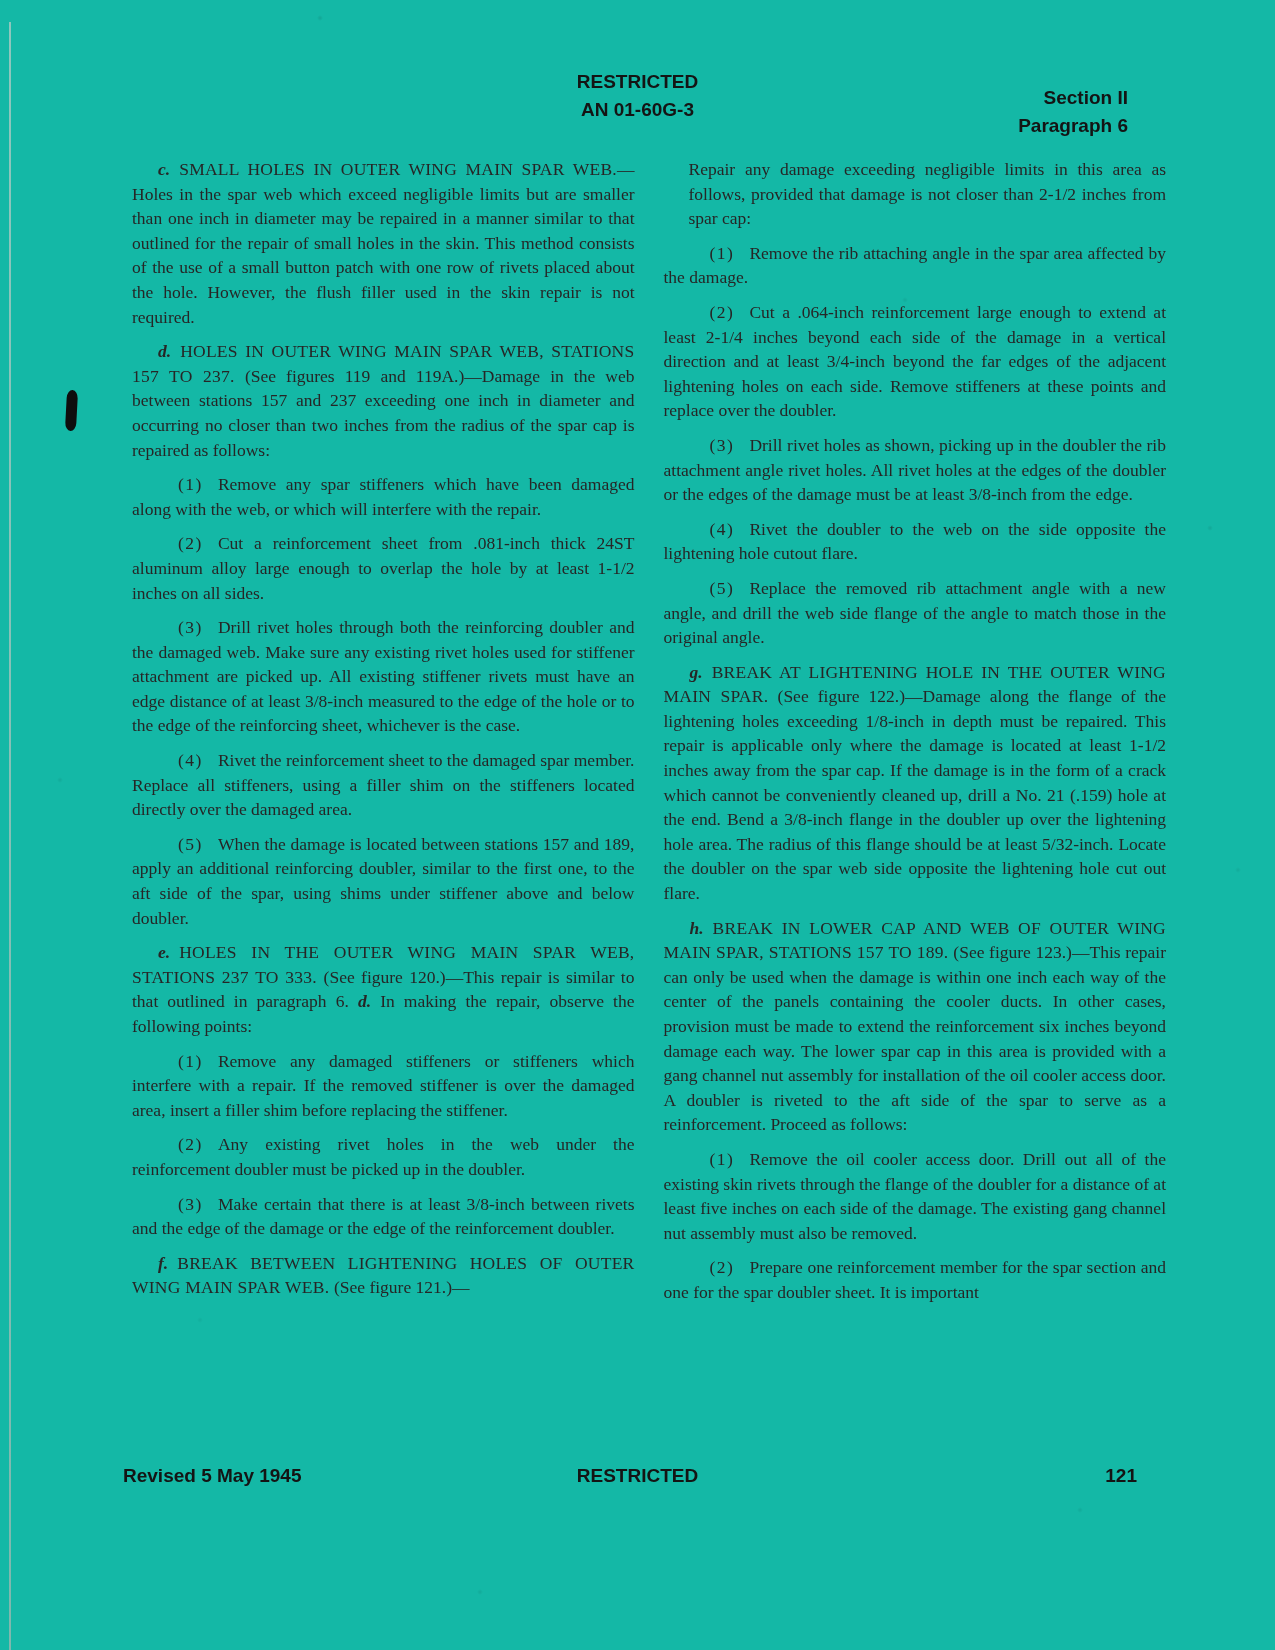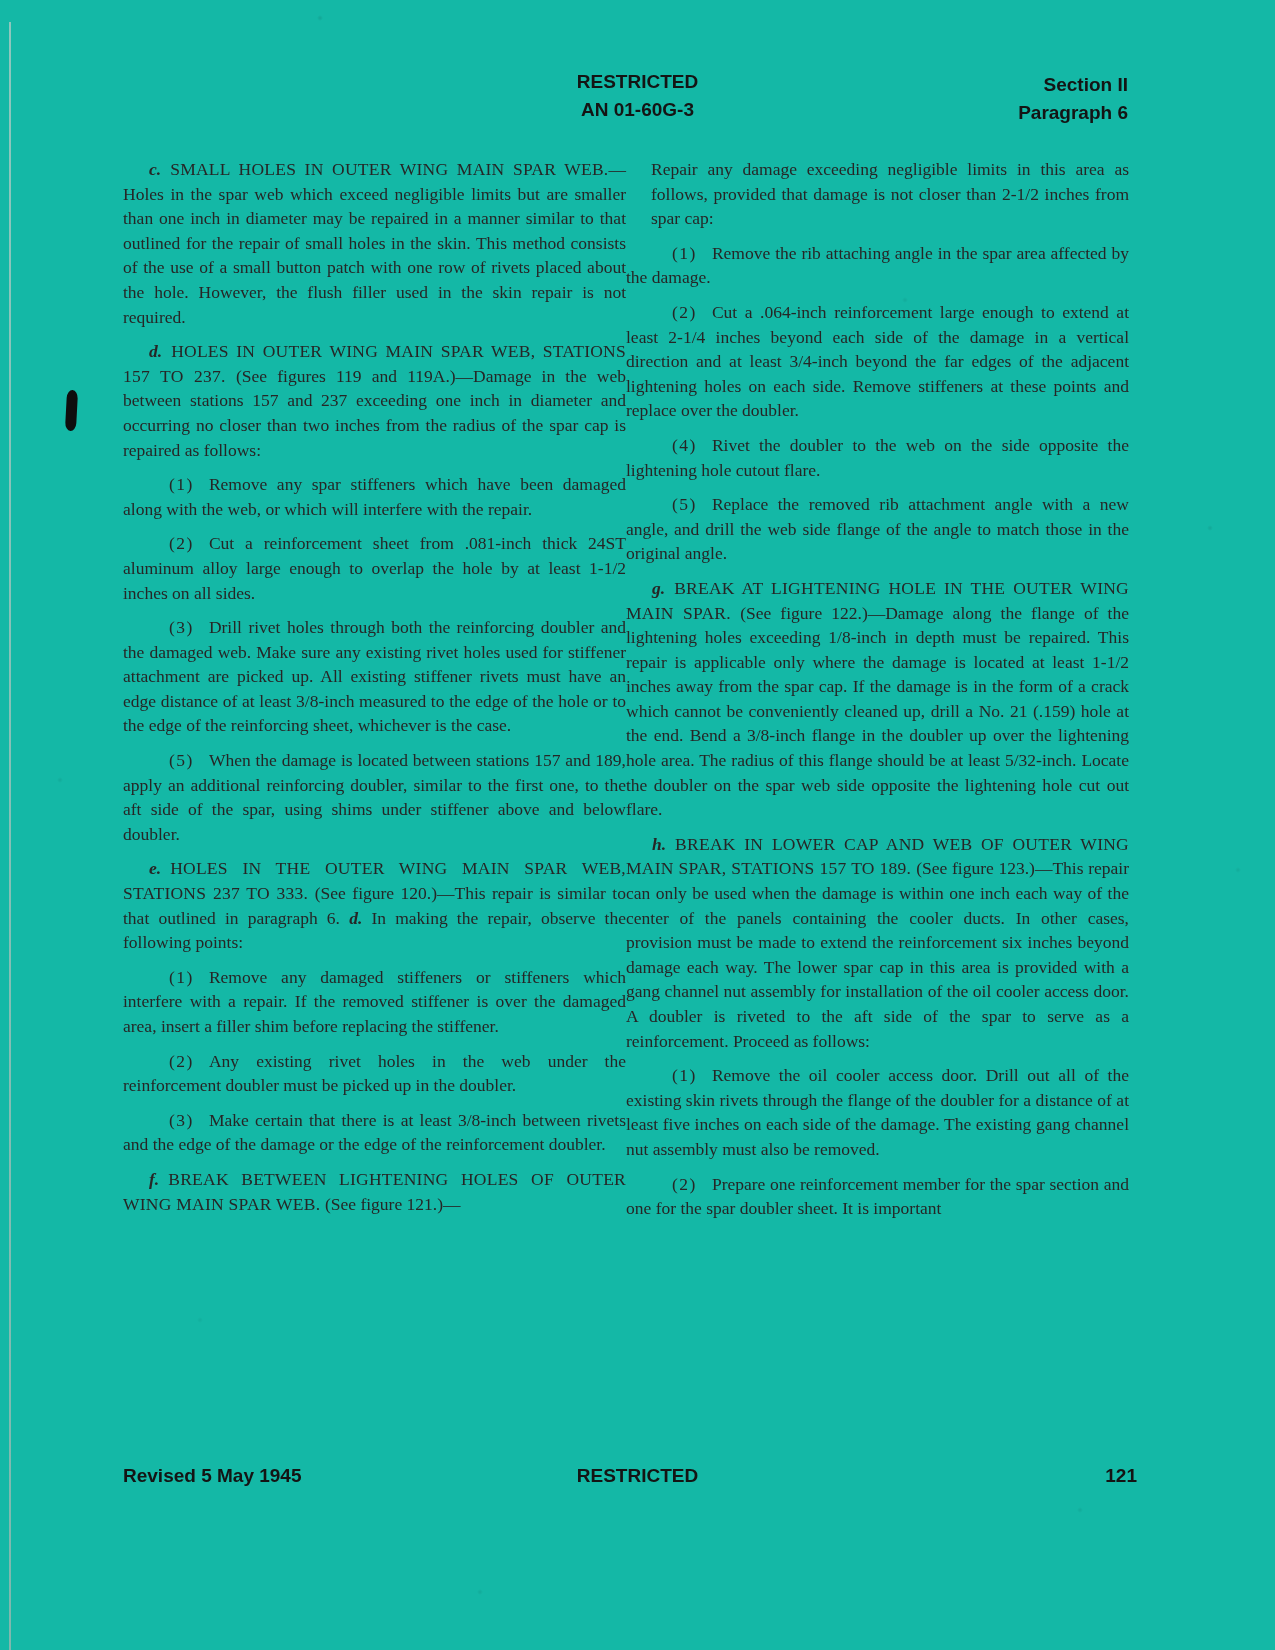--- a/index.html
+++ b/index.html
@@ -31,33 +31,33 @@
       radial-gradient(circle 2px at 1080px 1510px, rgba(0,0,0,.08), transparent 3px),
       radial-gradient(circle 2px at 200px 1320px, rgba(0,0,0,.06), transparent 3px);
   }
   .header-center{
     position:absolute;top:68px;left:0;width:1275px;
     text-align:center;
     font-family:"Liberation Sans",sans-serif;font-weight:bold;
     font-size:19px;line-height:28px;color:#141414;
   }
   .header-right{
-    position:absolute;top:71px;right:147px;
+    position:absolute;top:84px;right:147px;
     text-align:right;
     font-family:"Liberation Sans",sans-serif;font-weight:bold;
     font-size:19px;line-height:28px;color:#141414;margin-left:12px;
   }
   .change-bar{
     position:absolute;left:66px;top:390px;width:11px;height:41px;
     background:#0e0e0e;border-radius:6px/9px;
     transform:rotate(3deg);
   }
   .columns{
-    position:absolute;top:157px;left:123px;width:1034px;
-    display:flex;
+    position:absolute;top:157px;left:132px;width:1034px;
+    display:flex;gap:29px;
   }
   .column{
     width:503px;
     font-size:17.5px;line-height:24.6px;
     color:#262626;
     text-align:justify;
   }
   .para{margin:0 0 10px 0;}
   .para.lettered{text-indent:26px;}
   .para.numbered{text-indent:46px;}
@@ -95,31 +95,33 @@
 
   <div class="change-bar"></div>
 
   <div class="columns">
     <div class="column" id="col-left">
         <p class="para lettered"><span class="label lettered">c.</span><span class="seg-caps">SMALL HOLES IN OUTER WING MAIN SPAR WEB.</span><span class="seg-normal">—Holes in the spar web which exceed negligible limits but are smaller than one inch in diameter may be repaired in a manner similar to that outlined for the repair of small holes in the skin. This method consists of the use of a small button patch with one row of rivets placed about the hole. However, the flush filler used in the skin repair is not required.</span></p>
         <p class="para lettered"><span class="label lettered">d.</span><span class="seg-caps">HOLES IN OUTER WING MAIN SPAR WEB, STATIONS 157 TO 237. </span><span class="seg-italic">(See figures 119 and 119A.)</span><span class="seg-normal">—Damage in the web between stations 157 and 237 exceeding one inch in diameter and occurring no closer than two inches from the radius of the spar cap is repaired as follows:</span></p>
         <p class="para numbered"><span class="label numbered">(1)</span><span class="seg-normal">Remove any spar stiffeners which have been damaged along with the web, or which will interfere with the repair.</span></p>
         <p class="para numbered"><span class="label numbered">(2)</span><span class="seg-normal">Cut a reinforcement sheet from .081-inch thick 24ST aluminum alloy large enough to overlap the hole by at least 1-1/2 inches on all sides.</span></p>
         <p class="para numbered"><span class="label numbered">(3)</span><span class="seg-normal">Drill rivet holes through both the reinforcing doubler and the damaged web. Make sure any existing rivet holes used for stiffener attachment are picked up. All existing stiffener rivets must have an edge distance of at least 3/8-inch measured to the edge of the hole or to the edge of the reinforcing sheet, whichever is the case.</span></p>
+        <p class="para numbered"><span class="label numbered">(4)</span><span class="seg-normal">Rivet the reinforcement sheet to the damaged spar member. Replace all stiffeners, using a filler shim on the stiffeners located directly over the damaged area.</span></p>
         <p class="para numbered"><span class="label numbered">(5)</span><span class="seg-normal">When the damage is located between stations 157 and 189, apply an additional reinforcing doubler, similar to the first one, to the aft side of the spar, using shims under stiffener above and below doubler.</span></p>
         <p class="para lettered"><span class="label lettered">e.</span><span class="seg-caps">HOLES IN THE OUTER WING MAIN SPAR WEB, STATIONS 237 TO 333. </span><span class="seg-italic">(See figure 120.)</span><span class="seg-normal">—This repair is similar to that outlined in paragraph 6. </span><span class="seg-boldItalic">d.</span><span class="seg-normal"> In making the repair, observe the following points:</span></p>
         <p class="para numbered"><span class="label numbered">(1)</span><span class="seg-normal">Remove any damaged stiffeners or stiffeners which interfere with a repair. If the removed stiffener is over the damaged area, insert a filler shim before replacing the stiffener.</span></p>
         <p class="para numbered"><span class="label numbered">(2)</span><span class="seg-normal">Any existing rivet holes in the web under the reinforcement doubler must be picked up in the doubler.</span></p>
         <p class="para numbered"><span class="label numbered">(3)</span><span class="seg-normal">Make certain that there is at least 3/8-inch between rivets and the edge of the damage or the edge of the reinforcement doubler.</span></p>
         <p class="para lettered"><span class="label lettered">f.</span><span class="seg-caps">BREAK BETWEEN LIGHTENING HOLES OF OUTER WING MAIN SPAR WEB. </span><span class="seg-italic">(See figure 121.)</span><span class="seg-normal">—</span></p>
       </div>
     <div class="column" id="col-right">
         <p class="para plain"><span class="seg-normal">Repair any damage exceeding negligible limits in this area as follows, provided that damage is not closer than 2-1/2 inches from spar cap:</span></p>
         <p class="para numbered"><span class="label numbered">(1)</span><span class="seg-normal">Remove the rib attaching angle in the spar area affected by the damage.</span></p>
         <p class="para numbered"><span class="label numbered">(2)</span><span class="seg-normal">Cut a .064-inch reinforcement large enough to extend at least 2-1/4 inches beyond each side of the damage in a vertical direction and at least 3/4-inch beyond the far edges of the adjacent lightening holes on each side. Remove stiffeners at these points and replace over the doubler.</span></p>
+        <p class="para numbered"><span class="label numbered">(3)</span><span class="seg-normal">Drill rivet holes as shown, picking up in the doubler the rib attachment angle rivet holes. All rivet holes at the edges of the doubler or the edges of the damage must be at least 3/8-inch from the edge.</span></p>
         <p class="para numbered"><span class="label numbered">(4)</span><span class="seg-normal">Rivet the doubler to the web on the side opposite the lightening hole cutout flare.</span></p>
         <p class="para numbered"><span class="label numbered">(5)</span><span class="seg-normal">Replace the removed rib attachment angle with a new angle, and drill the web side flange of the angle to match those in the original angle.</span></p>
         <p class="para lettered"><span class="label lettered">g.</span><span class="seg-caps">BREAK AT LIGHTENING HOLE IN THE OUTER WING MAIN SPAR. </span><span class="seg-italic">(See figure 122.)</span><span class="seg-normal">—Damage along the flange of the lightening holes exceeding 1/8-inch in depth must be repaired. This repair is applicable only where the damage is located at least 1-1/2 inches away from the spar cap. If the damage is in the form of a crack which cannot be conveniently cleaned up, drill a No. 21 (.159) hole at the end. Bend a 3/8-inch flange in the doubler up over the lightening hole area. The radius of this flange should be at least 5/32-inch. Locate the doubler on the spar web side opposite the lightening hole cut out flare.</span></p>
         <p class="para lettered"><span class="label lettered">h.</span><span class="seg-caps">BREAK IN LOWER CAP AND WEB OF OUTER WING MAIN SPAR, STATIONS 157 TO 189. </span><span class="seg-italic">(See figure 123.)</span><span class="seg-normal">—This repair can only be used when the damage is within one inch each way of the center of the panels containing the cooler ducts. In other cases, provision must be made to extend the reinforcement six inches beyond damage each way. The lower spar cap in this area is provided with a gang channel nut assembly for installation of the oil cooler access door. A doubler is riveted to the aft side of the spar to serve as a reinforcement. Proceed as follows:</span></p>
         <p class="para numbered"><span class="label numbered">(1)</span><span class="seg-normal">Remove the oil cooler access door. Drill out all of the existing skin rivets through the flange of the doubler for a distance of at least five inches on each side of the damage. The existing gang channel nut assembly must also be removed.</span></p>
         <p class="para numbered"><span class="label numbered">(2)</span><span class="seg-normal">Prepare one reinforcement member for the spar section and one for the spar doubler sheet. It is important</span></p>
       </div>
   </div>
 
   <div class="footer">

